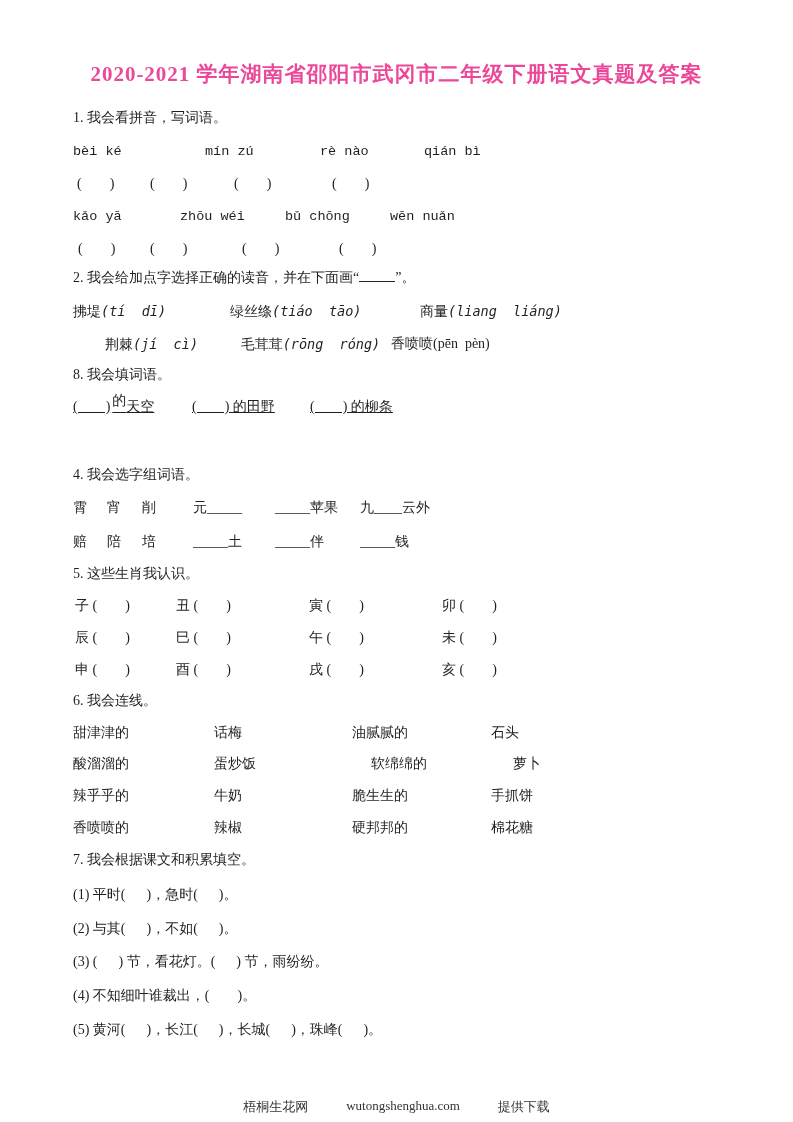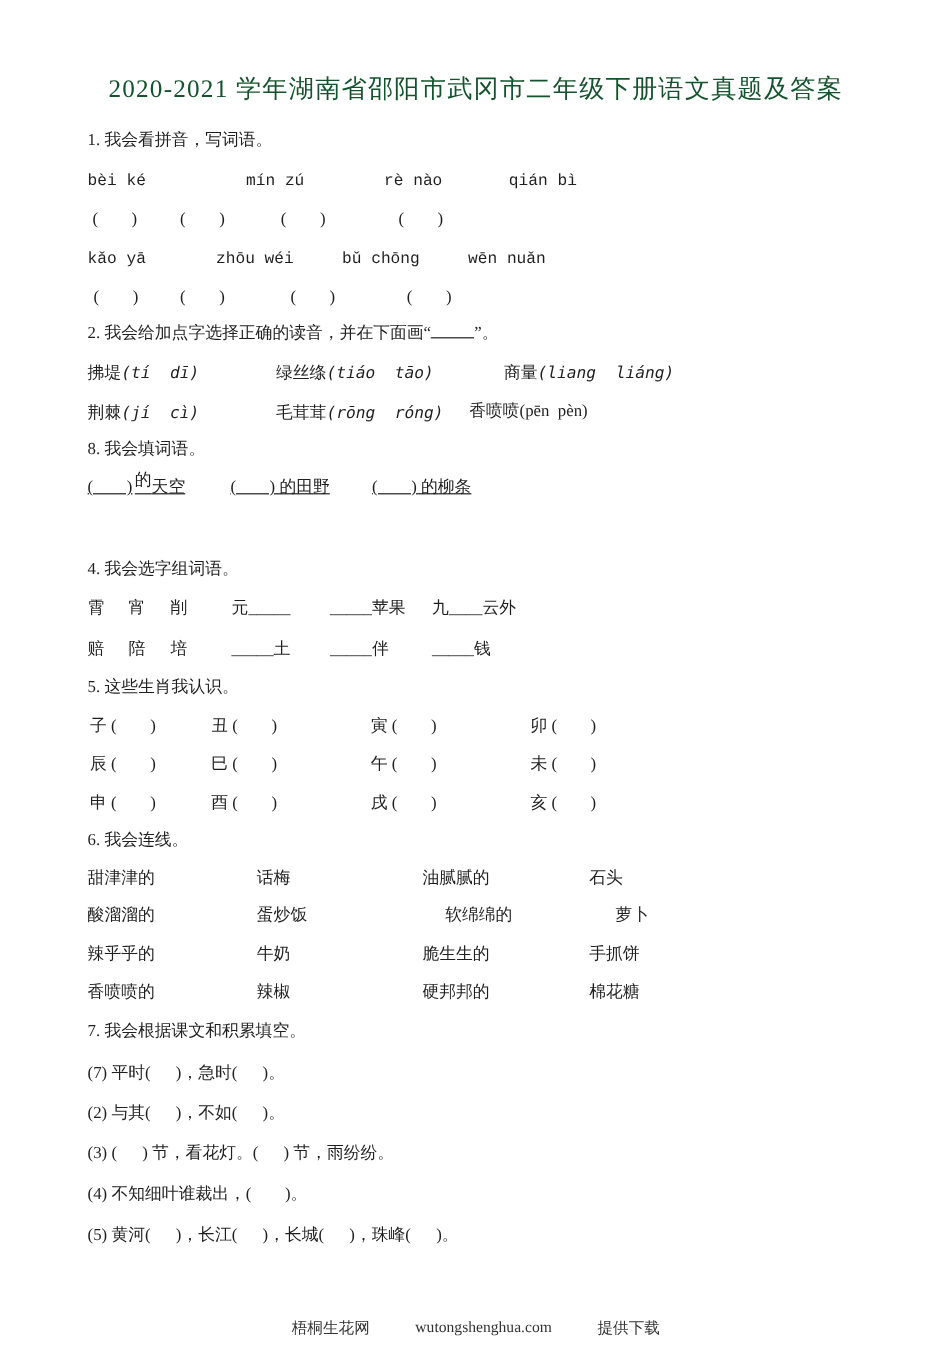--- a/index.html
+++ b/index.html
@@ -1,30 +1,30 @@
 <!DOCTYPE html>
 <html><head>
 <meta charset="utf-8">
 <style>
   html,body{margin:0;padding:0;background:#ffffff;}
   body{font-family:"Liberation Serif","DejaVu Serif",serif;color:#1f1f1f;}
   .page{position:relative;width:793px;height:1122px;background:#ffffff;overflow:hidden;}
   .title{position:absolute;top:60px;left:0;right:0;margin:0;text-align:center;
-         font-size:21px;font-weight:normal;color:#14532d;letter-spacing:1px;}
+         font-size:21px;font-weight:bold;color:#ec4899;letter-spacing:1px;}
   .row{position:absolute;left:73px;font-size:14px;line-height:22px;color:#1f1f1f;}
   .grid{display:grid;}
   .cell{white-space:pre;}
   .mono{font-family:Liberation Mono, monospace;font-size:13.5px;}
   .py{font-family:"DejaVu Sans Mono",monospace;font-size:13.5px;font-style:italic;}
   .g-py1{grid-template-columns:132px 115px 104px auto;}
   .g-bk1{margin-left:4px;grid-template-columns:73px 84px 98px auto;}
   .g-py2{grid-template-columns:107px 105px 105px auto;}
   .g-bk2{margin-left:5px;grid-template-columns:72px 92px 97px auto;}
   .g-q2a{grid-template-columns:157px 190px auto;}
-  .g-q2b{grid-template-columns:157px 161px auto;}
+  .g-q2b{grid-template-columns:157px 161px auto;text-align:center;}
   .g-q3{margin-left:0;grid-template-columns:119px 118px auto;text-decoration:underline;}
   .g-q4{grid-template-columns:34px 35px 51px 82px 85px auto;}
   .g-q5{margin-left:2px;grid-template-columns:101px 133px 133px auto;}
   .g-q6{grid-template-columns:141px 138px 139px auto;}
   .indent34 .cell:nth-child(3){padding-left:19px;}
   .indent34 .cell:nth-child(4){padding-left:22px;}
   .dotchar{position:relative;}
   .dotchar::after{content:"·";position:absolute;left:50%;transform:translateX(-50%);
                   bottom:-0.62em;font-size:12px;color:#1f1f1f;}
   .raised{position:relative;top:-6px;margin-left:2px;}
@@ -158,21 +158,21 @@
   </div>
   <div class="row grid g-q6" style="top:817px">
     <span class="cell">香喷喷的</span>
     <span class="cell">辣椒</span>
     <span class="cell">硬邦邦的</span>
     <span class="cell">棉花糖</span>
   </div>
 
   <div class="row" style="top:849px">7. 我会根据课文和积累填空。</div>
 
-  <div class="row line" style="top:884px">(7) 平时(      )，急时(      )。</div>
+  <div class="row line" style="top:884px">(1) 平时(      )，急时(      )。</div>
   <div class="row line" style="top:918px">(2) 与其(      )，不如(      )。</div>
   <div class="row line" style="top:951px">(3) (      ) 节，看花灯。(      ) 节，雨纷纷。</div>
   <div class="row line" style="top:985px">(4) 不知细叶谁裁出，(        )。</div>
   <div class="row line" style="top:1019px">(5) 黄河(      )，长江(      )，长城(      )，珠峰(      )。</div>
 
   <div class="footer">
     <span>梧桐生花网</span>
     <span>wutongshenghua.com</span>
     <span>提供下载</span>
   </div>

